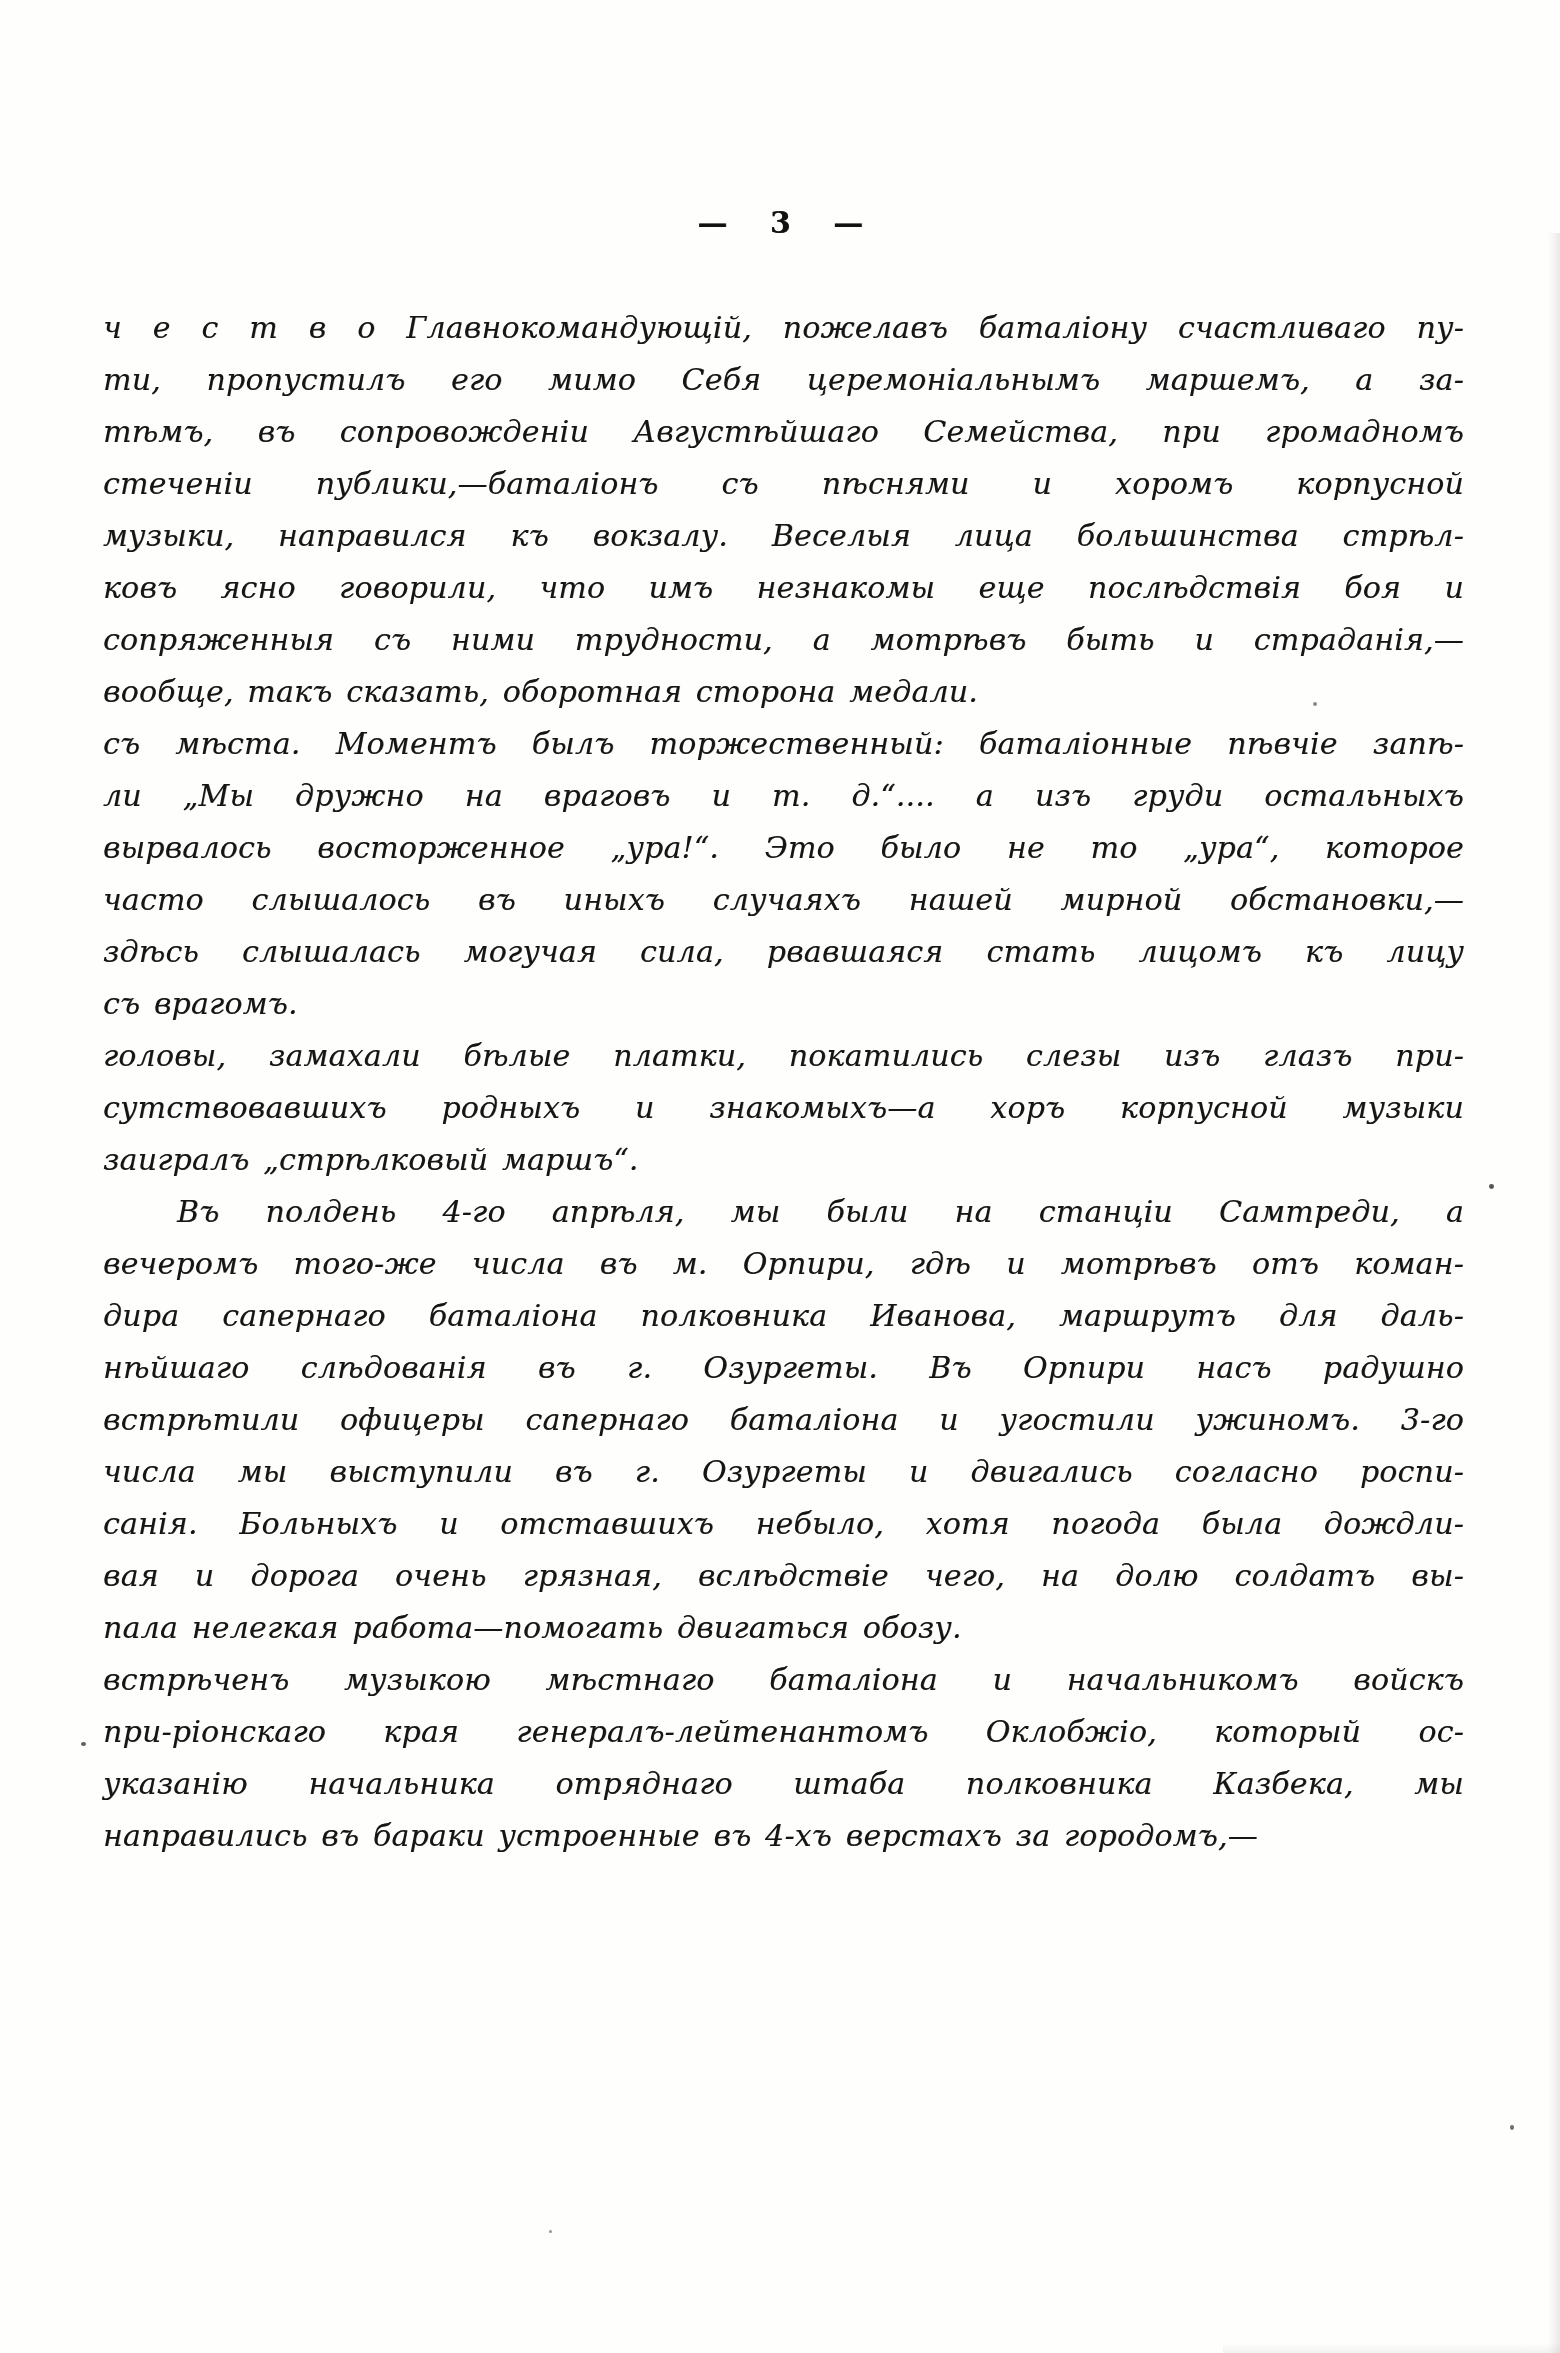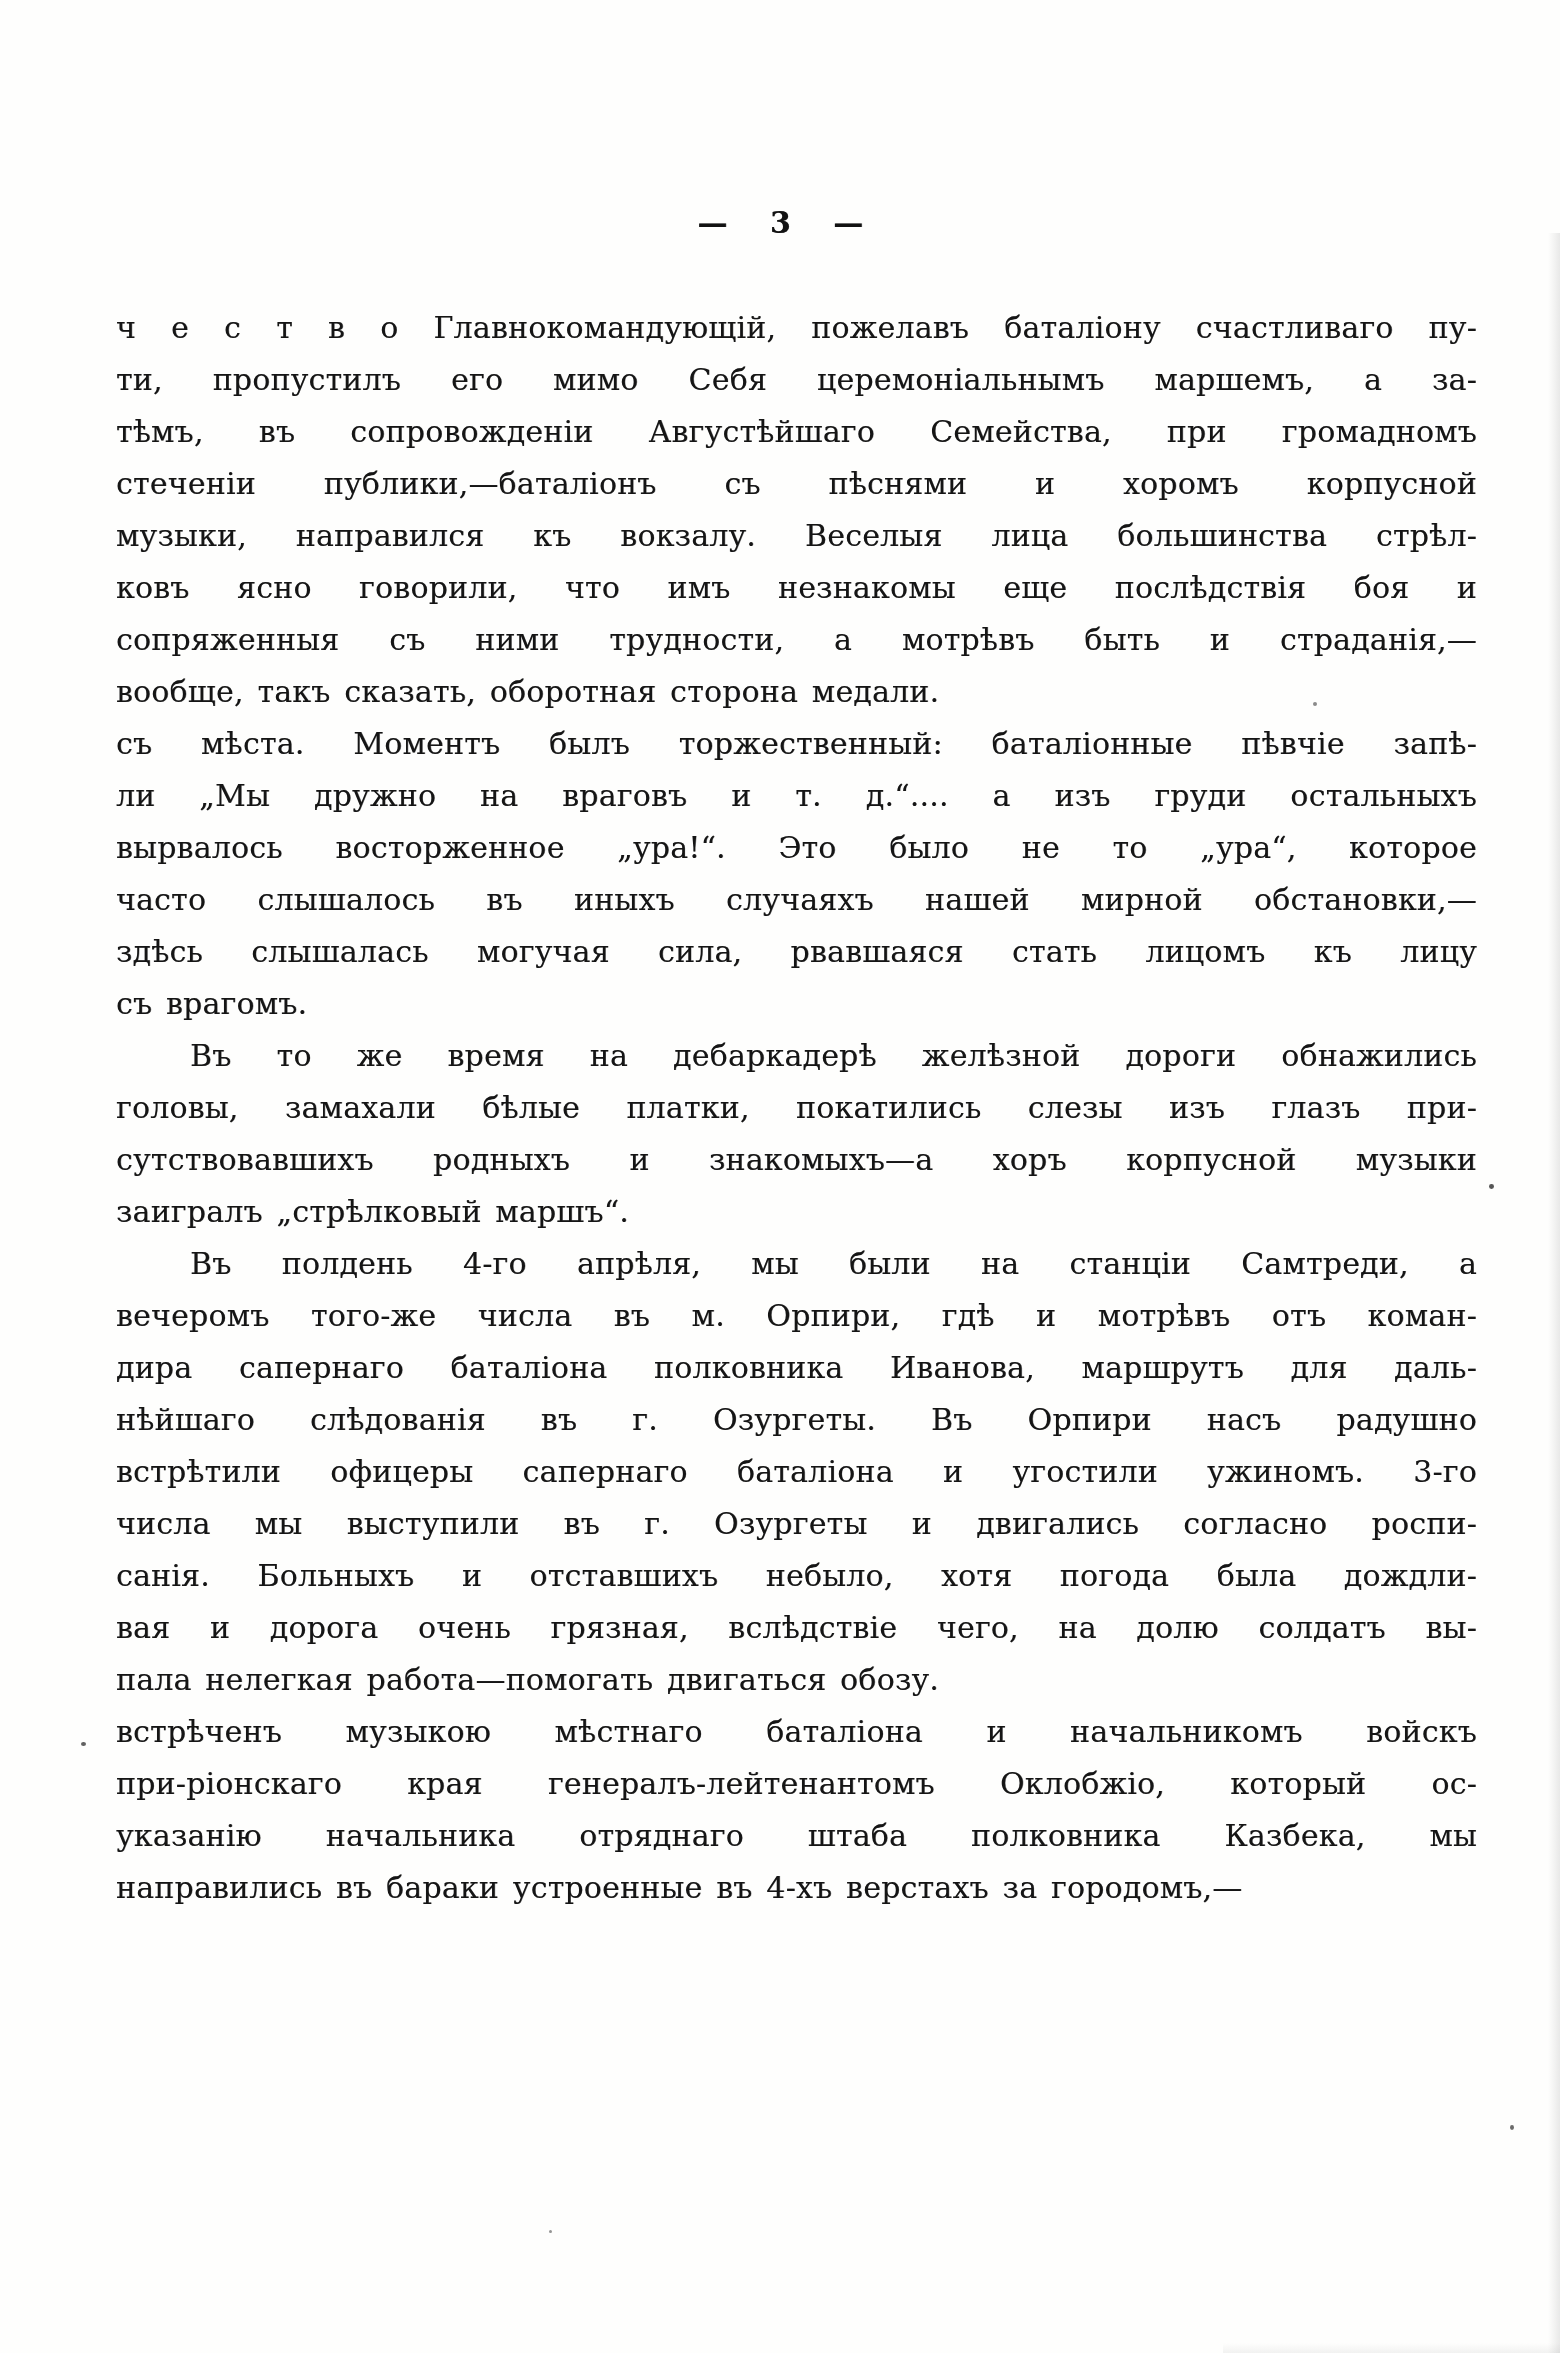--- a/index.html
+++ b/index.html
@@ -28,23 +28,24 @@
     text-align: center;
     font-size: 30px;
     line-height: 37px;
     font-weight: bold;
     word-spacing: 32px;
     color: #121212;
     text-shadow: 0.3px 0.2px 0.3px rgba(10,10,10,0.45);
   }
   .text-block {
     position: absolute;
-    left: 116px;
+    left: 103px;
     top: 302px;
     width: 1361px;
+    font-style: italic;
   }
   .line {
     font-size: 30px;
     height: 52px;
     line-height: 52px;
     letter-spacing: 0.2px;
     word-spacing: 4px;
     text-align: justify;
     text-align-last: justify;
     color: #151515;
@@ -89,21 +90,20 @@
       <div class="line">музыки, направился къ вокзалу. Веселыя лица большинства стрѣл-</div>
       <div class="line">ковъ ясно говорили, что имъ незнакомы еще послѣдствія боя и</div>
       <div class="line">сопряженныя съ ними трудности, а мотрѣвъ быть и страданія,—</div>
       <div class="line last">вообще, такъ сказать, оборотная сторона медали.</div>
       <div class="line">съ мѣста. Моментъ былъ торжественный: баталіонные пѣвчіе запѣ-</div>
       <div class="line">ли „Мы дружно на враговъ и т. д.“.... а изъ груди остальныхъ</div>
       <div class="line">вырвалось восторженное „ура!“. Это было не то „ура“, которое</div>
       <div class="line">часто слышалось въ иныхъ случаяхъ нашей мирной обстановки,—</div>
       <div class="line">здѣсь слышалась могучая сила, рвавшаяся стать лицомъ къ лицу</div>
       <div class="line last">съ врагомъ.</div>
-      <div class="line indent">Въ то же время на дебаркадерѣ желѣзной дороги обнажились</div>
       <div class="line">головы, замахали бѣлые платки, покатились слезы изъ глазъ при-</div>
       <div class="line">сутствовавшихъ родныхъ и знакомыхъ—а хоръ корпусной музыки</div>
       <div class="line last">заигралъ „стрѣлковый маршъ“.</div>
       <div class="line indent">Въ полдень 4-го апрѣля, мы были на станціи Самтреди, а</div>
       <div class="line">вечеромъ того-же числа въ м. Орпири, гдѣ и мотрѣвъ отъ коман-</div>
       <div class="line">дира сапернаго баталіона полковника Иванова, маршрутъ для даль-</div>
       <div class="line">нѣйшаго слѣдованія въ г. Озургеты. Въ Орпири насъ радушно</div>
       <div class="line">встрѣтили офицеры сапернаго баталіона и угостили ужиномъ. 3-го</div>
       <div class="line">числа мы выступили въ г. Озургеты и двигались согласно роспи-</div>
       <div class="line">санія. Больныхъ и отставшихъ небыло, хотя погода была дождли-</div>

